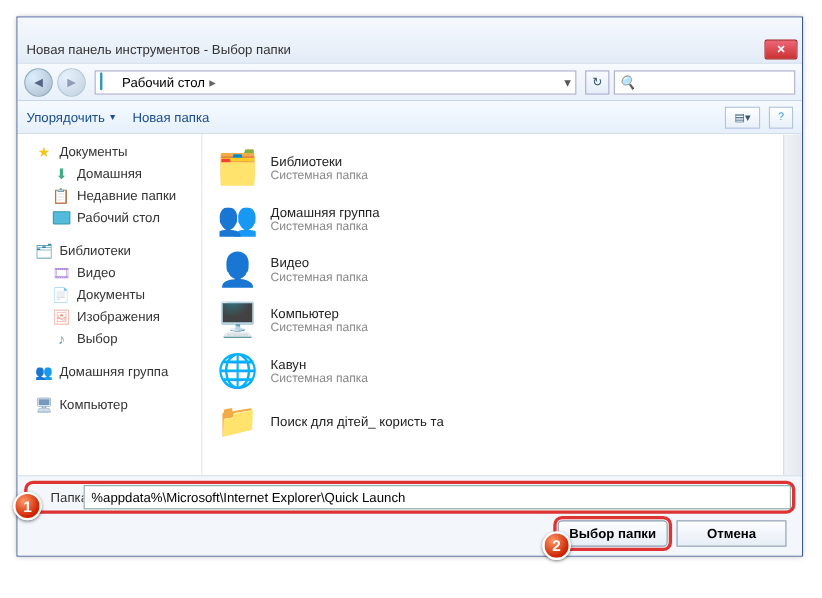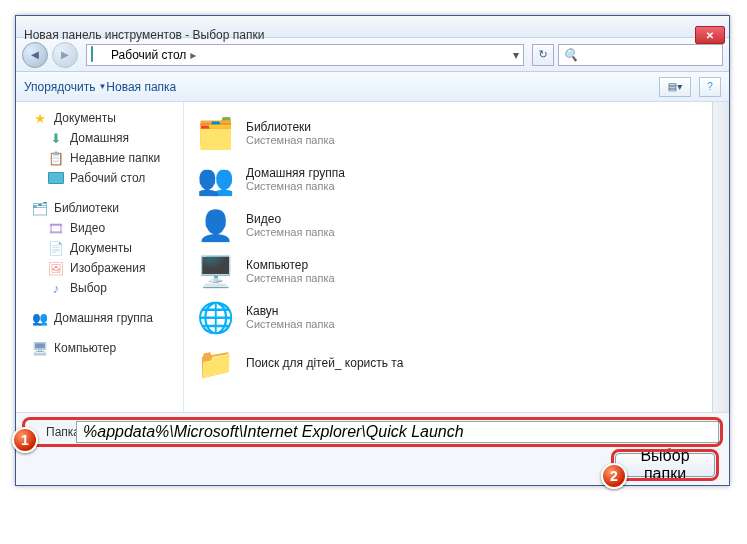--- a/index.html
+++ b/index.html
@@ -13,21 +13,21 @@
     height: 544px;
   }
   .window {
     border: 1px solid #3b5998;
     background: #fff;
     width: 715px;
     box-shadow: 0 0 5px rgba(0,0,0,0.3);
   }
   .titlebar {
     background: linear-gradient(to bottom, #f5f9fc, #e3ecf7);
-    height: 22px;
+    height: 42px;
     display: flex;
     align-items: center;
     padding: 17px 4px 0 8px;
     border-bottom: 1px solid #c5d6e8;
   }
   .titlebar .title { flex: 1; color: #333; font-size: 12px; }
   .close-btn {
     width: 30px; height: 18px;
     background: linear-gradient(to bottom, #e67, #c33);
     border: 1px solid #a22;
@@ -82,20 +82,21 @@
     gap: 4px;
     color: #888; font-style: italic;
   }
   .toolbar {
     background: linear-gradient(to bottom, #f5faff, #e6f0fa);
     height: 30px;
     display: flex;
     align-items: center;
     padding: 0 8px;
     border-bottom: 1px solid #d0dce8;
+    gap: 14px;
   }
   .toolbar-btn {
     color: #1a4d8f;
     cursor: pointer;
     display: flex; align-items: center; gap: 3px;
   }
   .toolbar-right { margin-left: auto; display: flex; gap: 8px; align-items: center; }
   .view-btn {
     width: 32px; height: 20px;
     border: 1px solid #b0c4de;
@@ -164,37 +165,37 @@
     align-items: center;
     gap: 8px;
   }
   .folder-label { color: #333; width: 42px; text-align: right; padding-left: 20px;}
   .folder-input {
     flex: 1;
     height: 22px;
     border: 1px solid #8aa;
     padding: 0 6px;
     font-family: inherit;
-    font-size: 16px;
-    background: #fff;
-    font-style: italic;
+    font-size: 12px;
+    background: #fff;
   }
   .btn-row {
     display: flex;
     justify-content: flex-end;
     gap: 8px;
     padding-right: 4px;
   }
   .btn {
     width: 100px; height: 24px;
     border: 1px solid #8a9bb0;
     background: linear-gradient(to bottom, #fcfdff, #e6eef6);
     display: flex; align-items: center; justify-content: center;
     cursor: pointer;
-    font-size: 16px;
+    font-size: 12px;
+    font-weight: bold;
   }
   
   .hl-red-1 {
     outline: 3px solid #d33;
     outline-offset: 1px;
     border-radius: 4px;
   }
   .hl-red-2 {
     outline: 3px solid #d33;
     outline-offset: 1px;
@@ -385,16 +386,19 @@
     </div>
     <div class="btn-row rel">
       <div class="rel" style="display:inline-block">
         <div class="annot-badge" style="left:-14px;top:10px">
             <span>2</span>
           </div>
         <button class="btn hl-red-2">
             <span>Выбор папки</span>
           </button>
       </div>
+      <button class="btn">
+          <span>Отмена</span>
+        </button>
     </div>
   </div>
 
 </div>
 
 </body></html>

